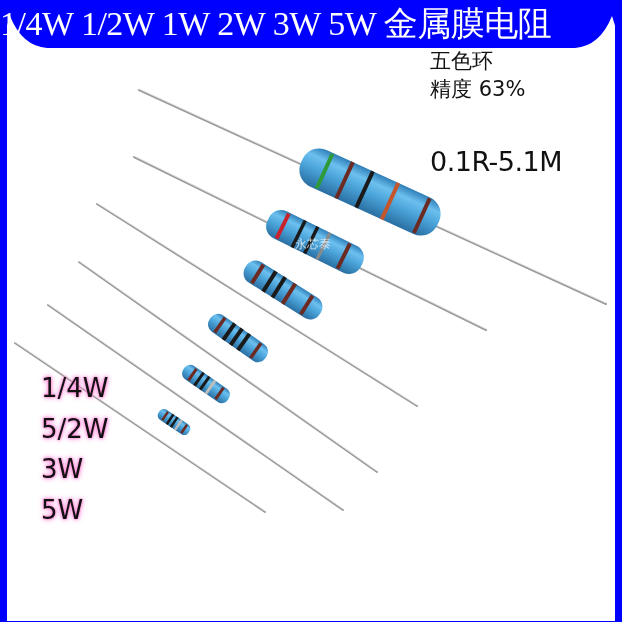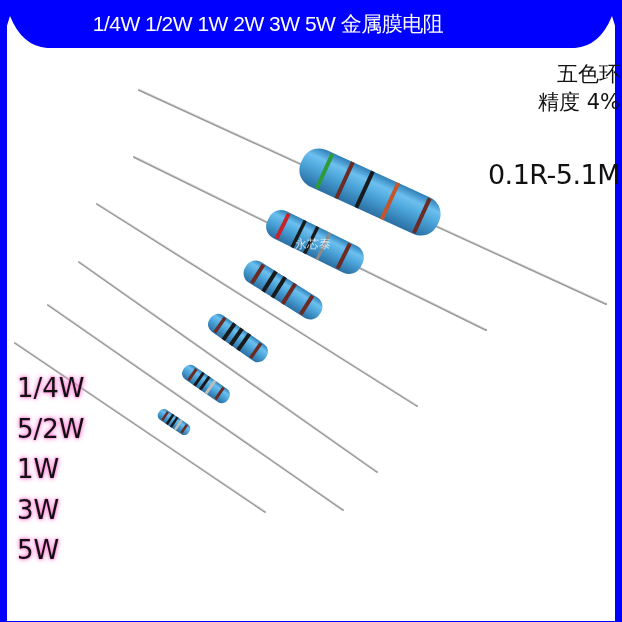--- a/index.html
+++ b/index.html
@@ -15,36 +15,36 @@
     .border-left { left: 0; top: 0; width: 7px; height: 622px; }
     .border-right { right: 0; top: 0; width: 7px; height: 622px; }
     .border-bottom { left: 0; bottom: 0; width: 622px; height: 1px; }
     .banner {
       position: absolute; left: 0; top: 0; width: 622px; height: 48px;
     }
     .banner-title {
       position: absolute; left: 0; top: 2px; width: 536px;
       text-align: center;
       color: #ffffff;
-      font-family: Liberation Sans, sans-serif;
-      font-size: 21px;
+      font-family: Liberation Serif, serif;
+      font-size: 34px;
       line-height: 44px;
       letter-spacing: -0.5px;
       white-space: nowrap;
     }
     .spec {
-      position: absolute; left: 430px; top: 60px; width: 190px;
-      text-align: right; color: #111111;
+      position: absolute; left: 430px; top: 47px; width: 190px;
+      text-align: left; color: #111111;
       font-family: "DejaVu Sans", sans-serif;
     }
     .spec .line1 { font-size: 21px; line-height: 28px; }
     .spec .line2 { font-size: 21px; line-height: 28px; }
     .spec .line3 { font-size: 27px; line-height: 38px; letter-spacing: -0.5px; margin-top: 40px; }
     .labels {
-      position: absolute; left: 17px; top: 368px;
+      position: absolute; left: 41px; top: 368px;
     }
     .label {
       font-family: "DejaVu Sans", sans-serif;
       font-size: 26px; line-height: 40.5px;
       color: #111111;
       text-shadow: 0 0 4px #ff7ad2, 0 0 6px #ffb0e6, 0 0 2px #ff5fc8;
       white-space: nowrap;
     }
     svg.scene { position: absolute; left: 0; top: 0; }
   </style>
@@ -143,24 +143,23 @@
   <div class="border-left"></div>
   <div class="border-right"></div>
   <div class="border-bottom"></div>
 
   <div class="banner">
     <div class="banner-title">1/4W 1/2W 1W 2W 3W 5W 金属膜电阻</div>
   </div>
 
   <div class="spec">
     <div class="line1">五色环</div>
-    <div class="line2">精度 4%</div>
+    <div class="line2">精度 63%</div>
     <div class="line3">0.1R-5.1M</div>
   </div>
 
   <div class="labels">
     <div class="label">1/4W</div>
     <div class="label">5/2W</div>
-    <div class="label">1W</div>
     <div class="label">3W</div>
     <div class="label">5W</div>
   </div>
 </div>
 
 </body></html>

